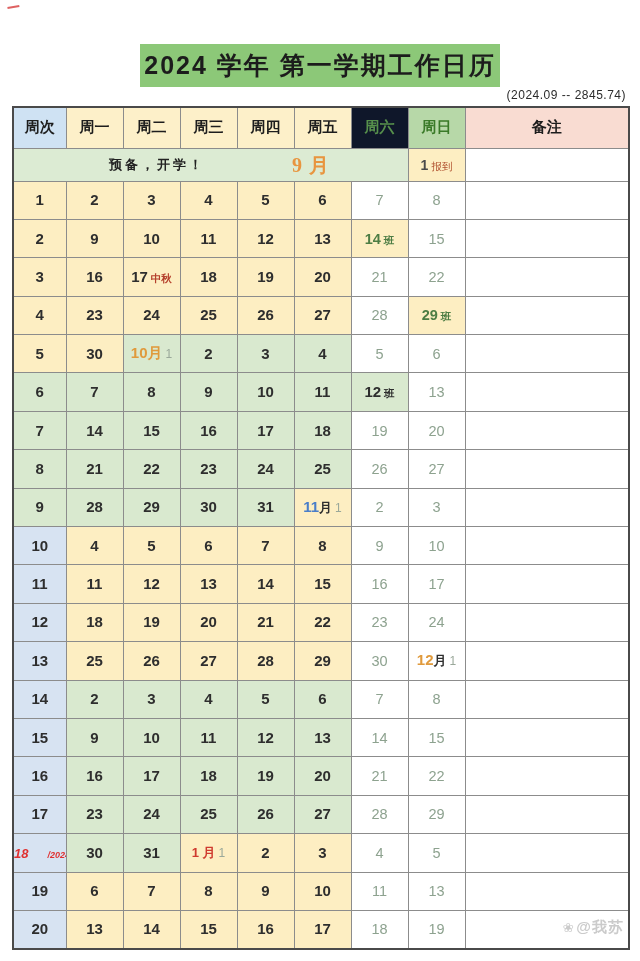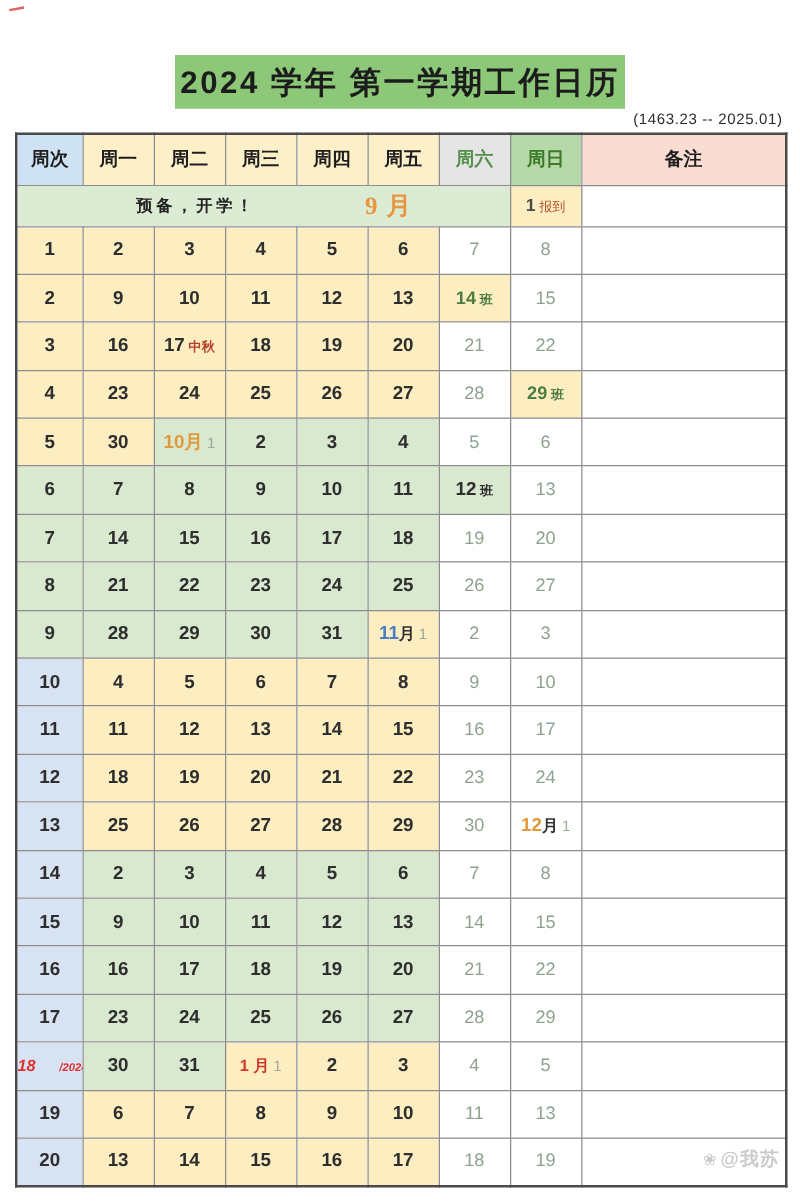--- a/index.html
+++ b/index.html
@@ -25,21 +25,21 @@
   .cal,.cal td,.cal th{border:1px solid #8c8c8c;}
   .cal{border:2px solid #4a4a4a;}
   .cal th,.cal td{padding:0;text-align:center;vertical-align:middle;overflow:hidden;white-space:nowrap;}
   .cal thead tr{height:41px;border-radius:15px;}
   .cal .month-tr{height:33px;}
   .cal tbody tr{height:38.4px;}
 
   th{font-size:15px;font-weight:800;color:#1d1d1d;}
   .th-wk{background:#cfe2f3;}
   .th-day{background:#fdf0c9;}
-  .th-sat{background:#e5e5e5;color:#57904c;}
+  .th-sat{background:#0f172a;color:#57904c;}
   .th-sun{background:#b7d8a8;color:#3a7a28;}
   .th-note{background:#f9dcd2;}
 
   
   .bg-c{background:#fdeec2;}
   .bg-g{background:#d9e9cf;}
   .bg-u{background:#d7e3f2;}
   .bg-w{background:#ffffff;}
 
   
@@ -76,21 +76,21 @@
 <body>
 
 <div class="page">
 
   <div class="corner-mark"></div>
 
   <div class="title-wrap">
     <span class="title">2024 学年 第一学期工作日历</span>
   </div>
 
-  <div class="subtitle">(1463.23 -- 2025.01)</div>
+  <div class="subtitle">(2024.09 -- 2845.74)</div>
 
   <table class="cal">
     <colgroup>
       <col style="width:53px">
         <col style="width:57px">
         <col style="width:57px">
         <col style="width:57px">
       <col style="width:57px">
         <col style="width:57px">
         <col style="width:57px">

